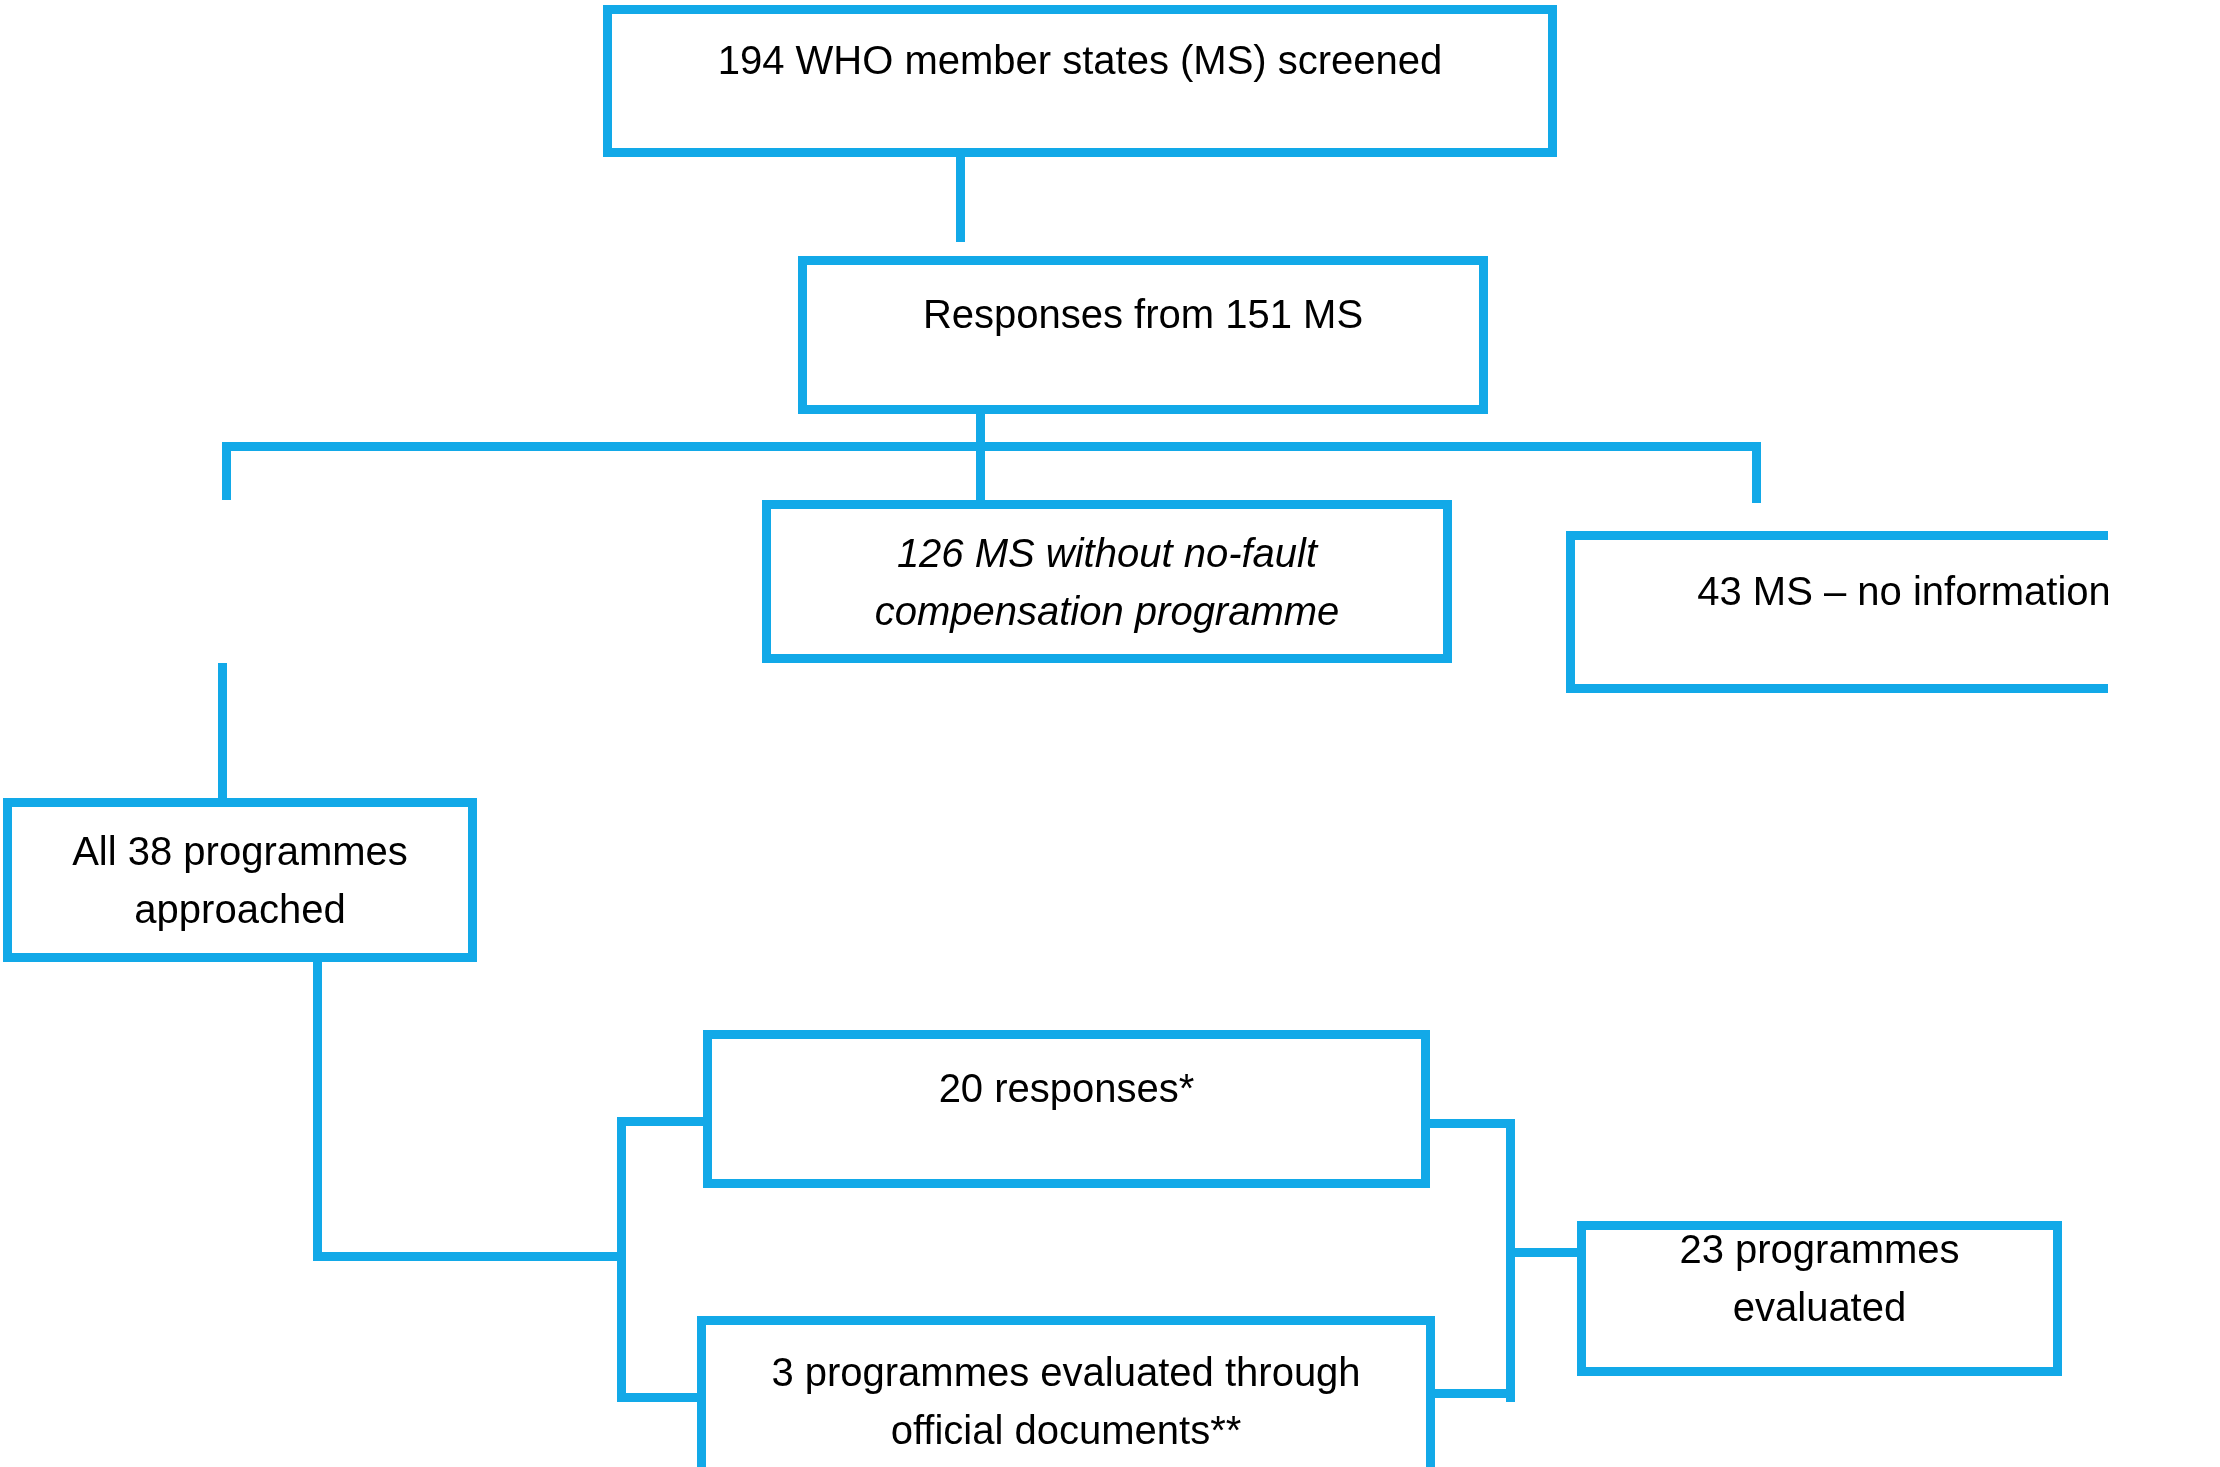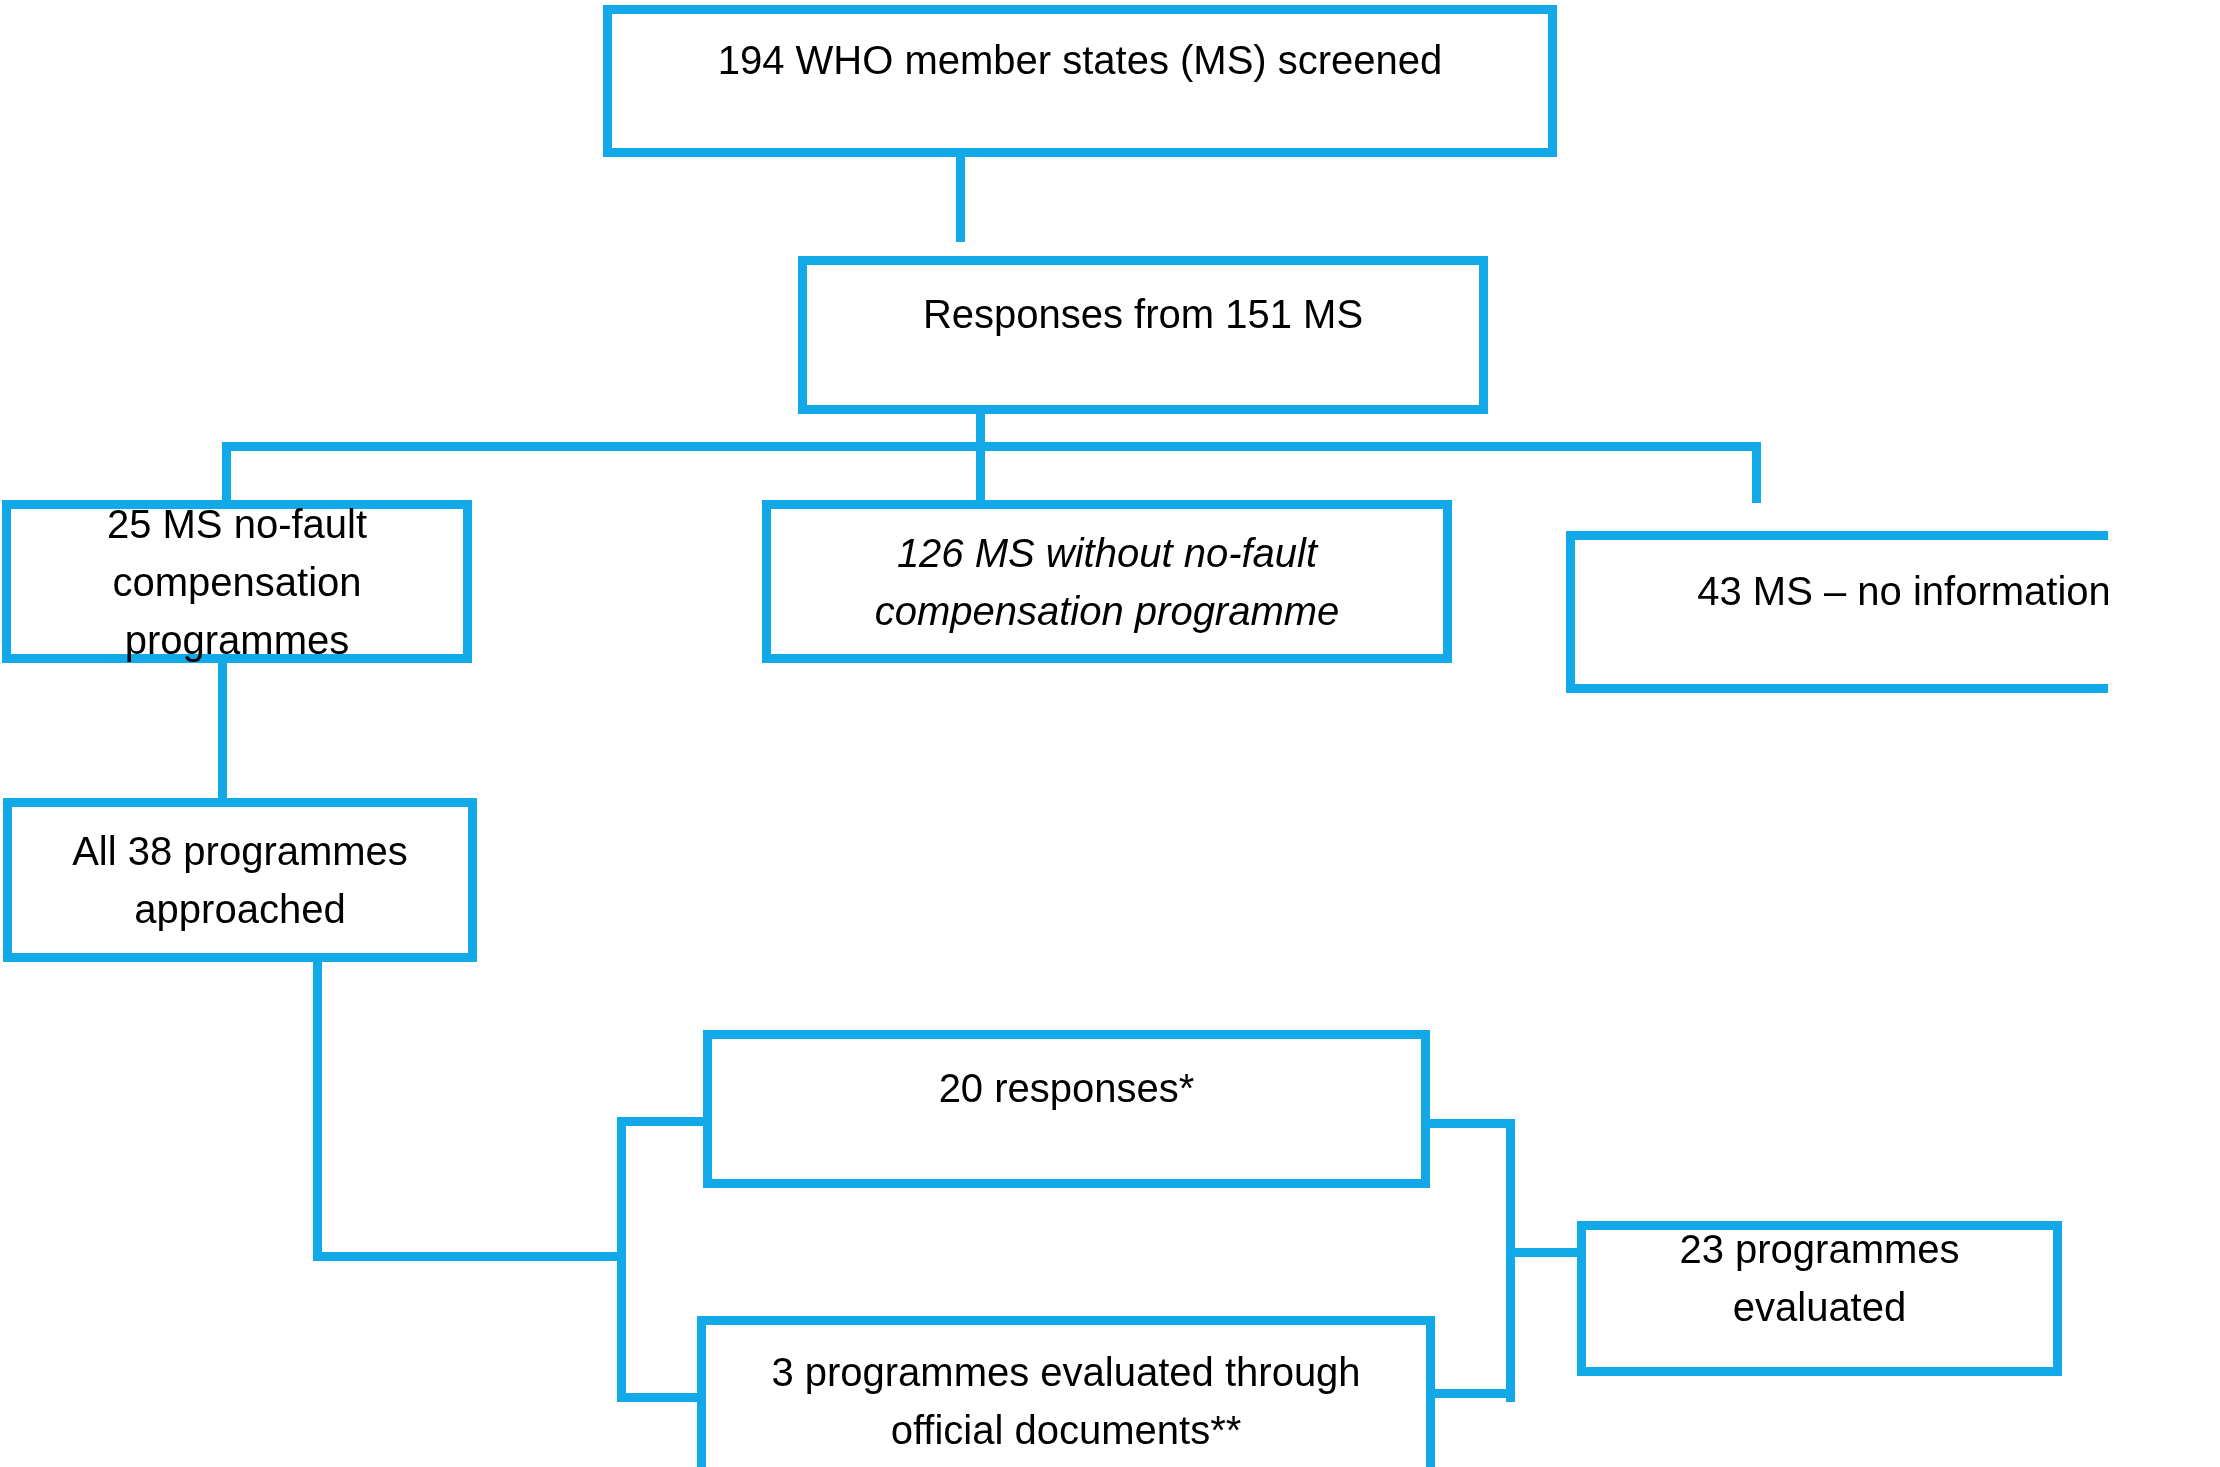--- a/index.html
+++ b/index.html
@@ -59,23 +59,20 @@
   <div class="edge" style="left:1435px; top:1389px; width:71px;   height:9px;"></div>
 
   <div class="node single" style="left:603px; top:5px; width:954px; height:152px;">
     <span>194 WHO member states (MS) screened</span>
   </div>
 
   <div class="node single" style="left:750px; top:256px; width:690px; height:158px;margin-left:48px;">
     <span>Responses from 151 MS</span>
   </div>
 
-  <div class="node" style="left:2px; top:500px; width:470px; height:163px;">
-    <span>25 MS no-fault compensation programmes</span>
-  </div>
 
   <div class="node" style="left:762px; top:500px; width:690px; height:163px;font-style:italic;">
     <span>126 MS without no-fault compensation programme</span>
   </div>
 
   <div class="node single" style="left:1540px; top:531px; width:676px; height:162px;margin-left:26px;">
     <span>43 MS – no information</span>
   </div>
 
   <div class="node" style="left:3px; top:798px; width:474px; height:164px;">

